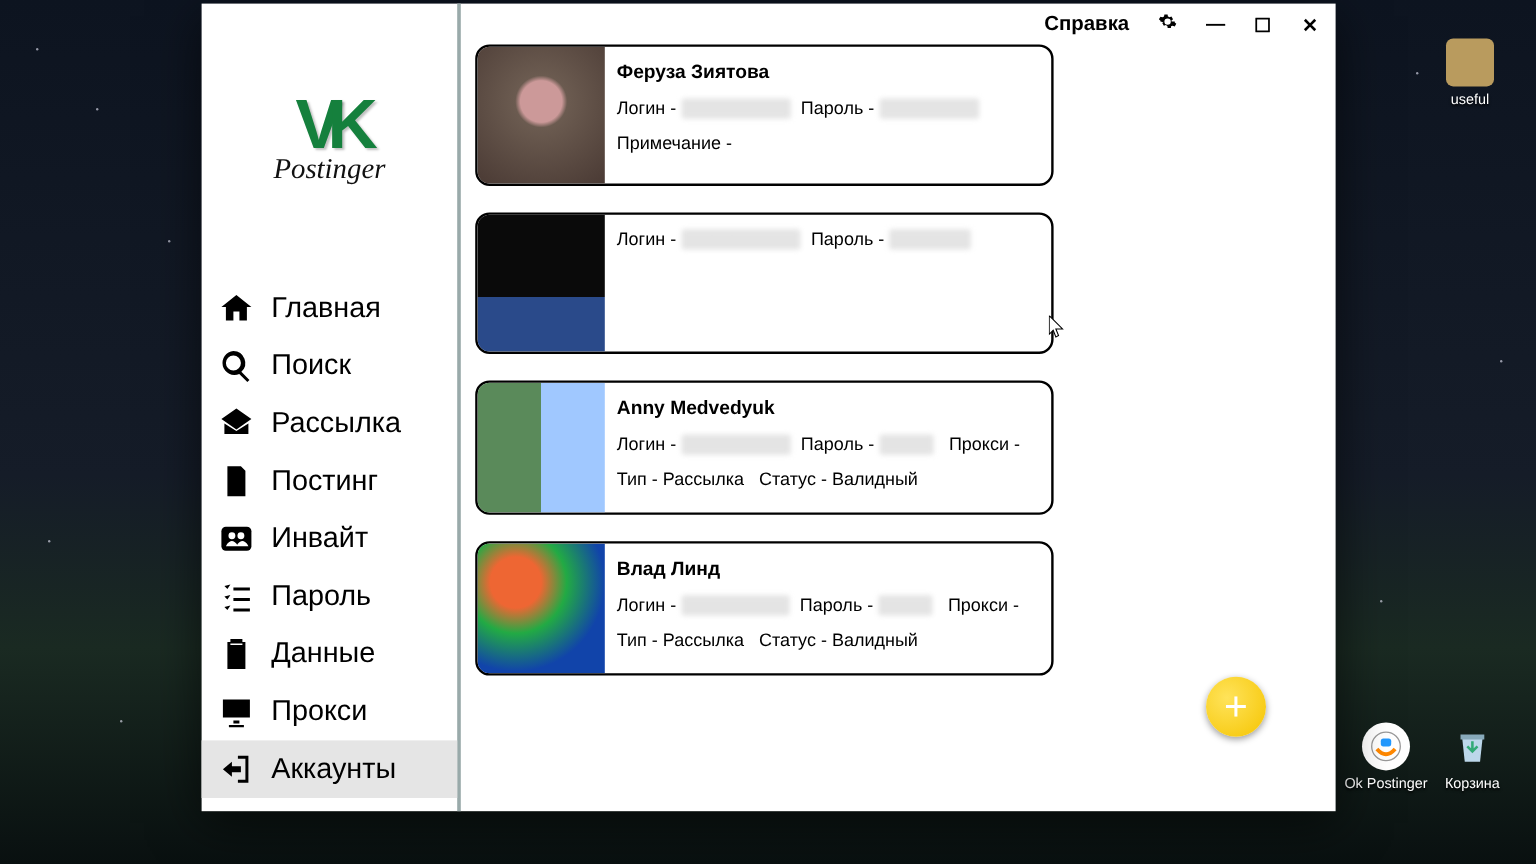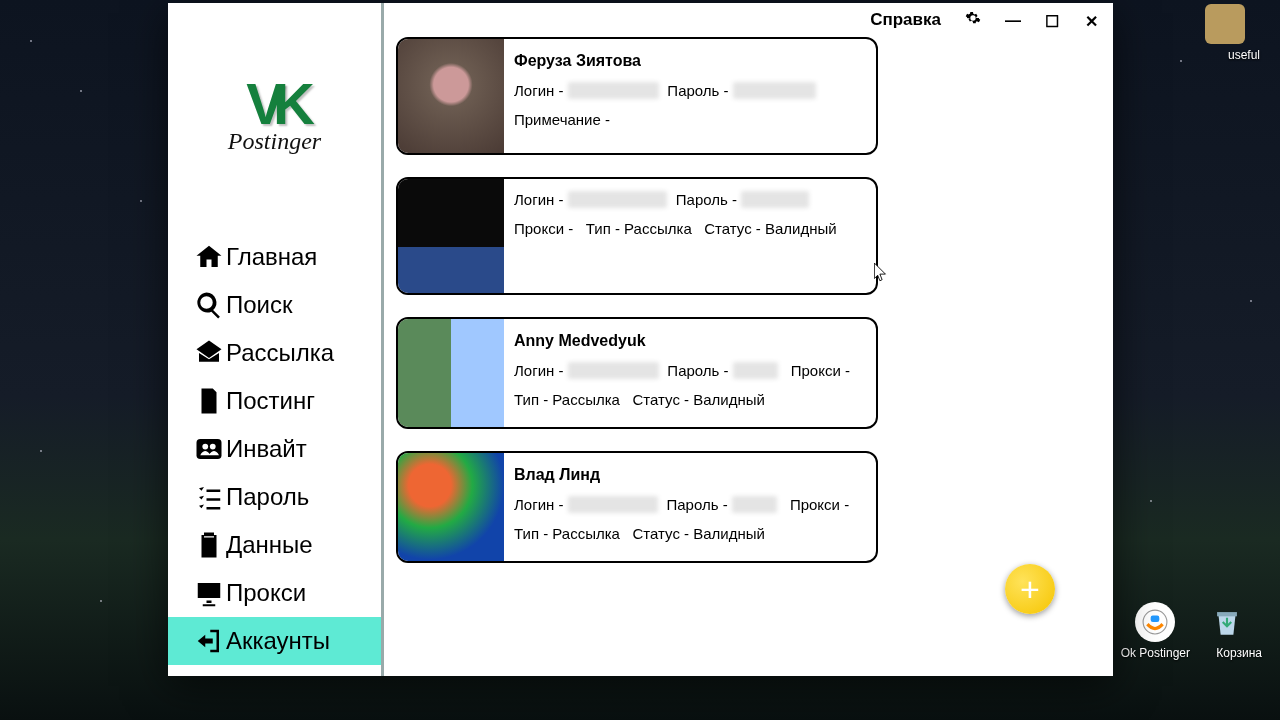--- a/index.html
+++ b/index.html
@@ -8,21 +8,21 @@
     background:linear-gradient(180deg,#0d1420 0%,#151c28 55%,#1a2a22 75%,#091010 100%);
     position:relative;
   }
   
   .star{position:absolute;width:2px;height:2px;background:#eef;border-radius:50%;opacity:.6}
   .s1{top:40px;left:30px}.s2{top:90px;left:80px}.s3{top:200px;left:140px}
   .s4{top:60px;left:1180px}.s5{top:300px;left:1250px}.s6{top:500px;left:1150px}
   .s7{top:450px;left:40px}.s8{top:600px;left:100px}
 
   
-  .desk-icon{position:absolute;width:70px;text-align:right;color:#fff;font-size:12px;text-shadow:0 1px 2px #000;}
+  .desk-icon{position:absolute;width:70px;text-align:center;color:#fff;font-size:12px;text-shadow:0 1px 2px #000;margin-top:28px;}
   .desk-icon .ico{width:40px;height:40px;margin:0 auto 4px;border-radius:6px;display:flex;align-items:center;justify-content:center}
   .di-useful{top:4px;right:20px}
   .di-useful .ico{background:#b99b5e}
   .di-ok{bottom:60px;right:90px}
   .di-ok .ico{background:#fff;border-radius:50%}
   .di-bin{bottom:60px;right:18px}
   .di-bin .ico{background:transparent}
 
   
   .window{
@@ -35,23 +35,23 @@
   .titlebar .help{font-weight:bold;font-size:17px;color:#000}
   .titlebar svg,.titlebar .winbtn{width:16px;height:16px}
   .winbtn{font-size:16px;font-weight:bold;color:#000;user-select:none}
 
   
   .sidebar{width:216px;border-right:3px solid #9aa;display:flex;flex-direction:column}
   .logo{height:230px;display:flex;flex-direction:column;align-items:center;justify-content:center}
   .vk-mark{font-size:58px;font-weight:900;color:#15803d;text-shadow:2px 2px 2px rgba(0,0,0,.25),-1px -1px 1px #fff;letter-spacing:-12px;line-height:.8}
   .post-script{font-family:cursive;font-style:italic;font-size:24px;color:#111;text-shadow:1px 1px 0 #fff}
   .nav{flex:1;display:flex;flex-direction:column}
-  .nav-item{display:flex;align-items:center;padding:6px 8px 6px 24px;height:48px;cursor:pointer}
+  .nav-item{display:flex;align-items:center;gap:12px;padding:6px 8px 6px 12px;height:48px;cursor:pointer}
   .nav-item span.txt{font-size:24px;font-weight:500;color:#000}
-  .nav-item.active{background:#5eead4}
+  .nav-item.active{background:#e5e5e5}
   .nav-item .icon{width:34px;height:34px;display:flex;align-items:center;justify-content:center;color:#000}
   .icon svg{width:30px;height:30px;fill:#000}
   .nav-item.active .icon svg{fill:#000}
 
   
   .main{flex:1;position:relative;padding:34px 12px 12px 12px;overflow:hidden}
   .account-card{
     border:2px solid #000;border-radius:12px;margin-bottom:22px;
     display:flex;align-items:flex-start;width:482px;height:118px;overflow:hidden;background:#fff;
   }
@@ -225,27 +225,20 @@
 
     <div class="account-card">
       <div class="avatar ava-2"></div>
       <div class="card-body">
         <div>
           <span class="lbl">Логин -</span>
           <span class="blur">77424757815</span>&nbsp;
           <span class="lbl">Пароль -</span>
           <span class="blur">xxxxxxxx</span>
         </div>
-        <div>
-          <span class="lbl">Прокси -</span>&nbsp;&nbsp;
-          <span class="lbl">Тип -</span>
-          <span>Рассылка</span>&nbsp;&nbsp;
-          <span class="lbl">Статус -</span>
-          <span>Валидный</span>
-        </div>
 
       </div>
     </div>
 
     <div class="account-card">
       <div class="avatar ava-3"></div>
       <div class="card-body">
         <div class="name">Anny Medvedyuk</div>
         <div>
           <span class="lbl">Логин -</span>

